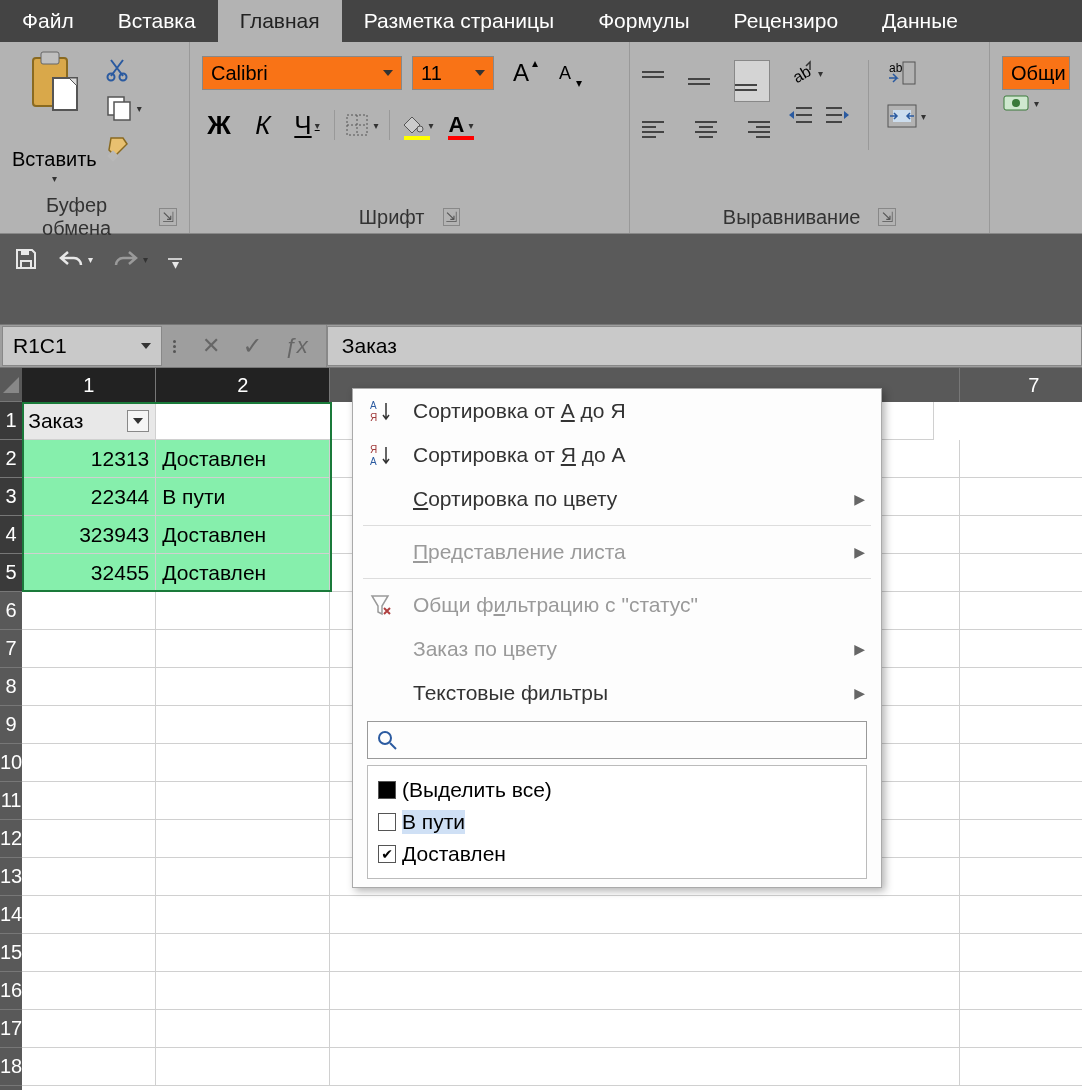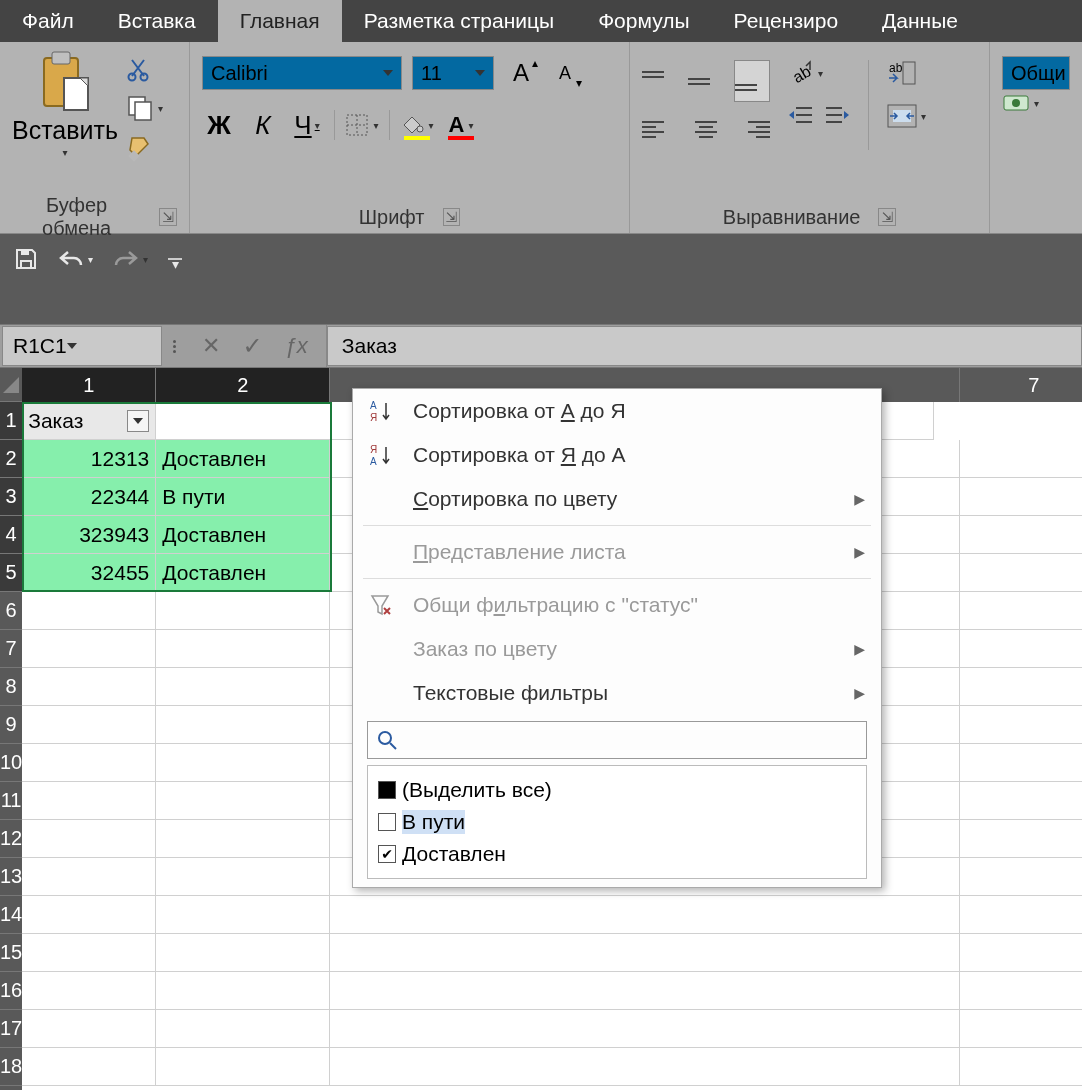--- a/index.html
+++ b/index.html
@@ -18,41 +18,41 @@
   .dlg-launcher { font-size: 14px; color:#555; border:1px solid #888; padding:0 2px;}
 
   
   .clip-col1 { display:flex; flex-direction:column; align-items:center; gap:2px; }
   .clip-col2 { display:flex; flex-direction:column; gap:12px; padding-top:6px;}
   .mini-btn { display:flex; align-items:center; gap:4px; }
   .drop-ar { font-size:10px; color:#333; }
 
   
   .font-row { display:flex; gap:10px; align-items:center; }
-  .combo { background:#0369a1; border:1px solid #888; height:34px; display:flex; align-items:center; justify-content:space-between; padding:0 8px; font-size:20px; }
+  .combo { background:#f97316; border:1px solid #888; height:34px; display:flex; align-items:center; justify-content:space-between; padding:0 8px; font-size:20px; }
   .font-name { width: 200px; }
   .font-size { width: 82px; }
   .tri { width:0;height:0;border-left:5px solid transparent;border-right:5px solid transparent;border-top:6px solid #333; }
   .btn-sq { width:34px; height:34px; display:flex; align-items:center; justify-content:center; font-size:22px; position:relative; }
   .underline-bar { position:absolute; bottom:2px; left:4px; right:4px; height:4px; }
 
   
   .align-grid { display: grid; grid-template-columns: repeat(3, 36px); grid-template-rows: repeat(2, 42px); gap: 6px 10px;}
   .align-ic { display:flex; flex-direction:column; justify-content:center; gap:3px; }
   .al-line { height:2px; background:#444; }
 
   
   .qat { background:#5a5a5a; height:50px; display:flex; align-items:center; gap:20px; padding:0 14px; }
   .qat-btn { color:#e8e8e8; font-size:22px; display:flex; align-items:center; gap:4px; }
   .qat-btn.disabled { color:#9a9a9a; }
 
   
   .gap-bar { background:#5a5a5a; height:40px; }
   .formula-bar { background:#9e9e9e; height:44px; display:flex; align-items:center; border-top:1px solid #777; border-bottom:1px solid #777;}
-  .name-box { width:160px; background:#c9c9c9; height:40px; display:flex; align-items:center; justify-content:flex-start; padding:0 10px; font-size:21px; border:1px solid #888; margin:0 2px;}
+  .name-box { width:160px; background:#c9c9c9; height:40px; display:flex; align-items:center; justify-content:space-between; padding:0 10px; font-size:21px; border:1px solid #888; margin:0 2px;}
   .fx-area { display:flex; align-items:center; gap:22px; padding:0 18px; border-right:1px solid #888; height:100%; color:#666;}
   .formula-input { flex:1; background:#c9c9c9; height:40px; padding:0 14px; font-size:21px; border:1px solid #888; display:flex; align-items:center;}
   .vd { width:6px; display:flex; flex-direction:column; gap:2px; align-items:center; justify-content:center; padding:0 10px;}
   .vd span{width:3px;height:3px;background:#555;border-radius:50%;}
 
   
   .sheet { display:flex; background:#fff; position:relative; height: 722px;}
   .row-headers { width:36px; background:#595959; }
   .row-h { height:38px; border-bottom:1px solid #777; color:#fff; display:flex; align-items:center; justify-content:center; font-size:20px; }
   .row-h.first { height:34px; background:#595959; }
@@ -107,21 +107,21 @@
     <div class="ribbon-body">
       <div class="clip-col1">
         <div>
           <svg width="54" height="64" viewBox="0 0 54 64">
             <rect x="6" y="8" width="34" height="48" rx="3" fill="#d9a84a" stroke="#8a6a20" stroke-width="2"></rect>
             <rect x="14" y="2" width="18" height="12" rx="2" fill="#bfbfbf" stroke="#666" stroke-width="1"></rect>
             <rect x="26" y="28" width="24" height="32" fill="#ffffff" stroke="#555" stroke-width="2"></rect>
             <path d="M50 28 L50 36 L42 28 Z" fill="#ddd" stroke="#555" stroke-width="1"></path>
           </svg>
         </div>
-        <div style="font-size:25px;">Вставить</div>
+        <div style="font-size:20px;margin-top:32px;">Вставить</div>
         <div class="drop-ar">▾</div>
       </div>
       <div class="clip-col2">
         <div class="mini-btn">
           <svg width="26" height="26" viewBox="0 0 26 26">
               <path d="M6 4 L18 20 M18 4 L6 20" stroke="#2a5aa0" stroke-width="2" fill="none"></path>
               <circle cx="6" cy="21" r="3.5" fill="none" stroke="#2a5aa0" stroke-width="2"></circle>
               <circle cx="18" cy="21" r="3.5" fill="none" stroke="#2a5aa0" stroke-width="2"></circle>
             </svg>
         </div>

